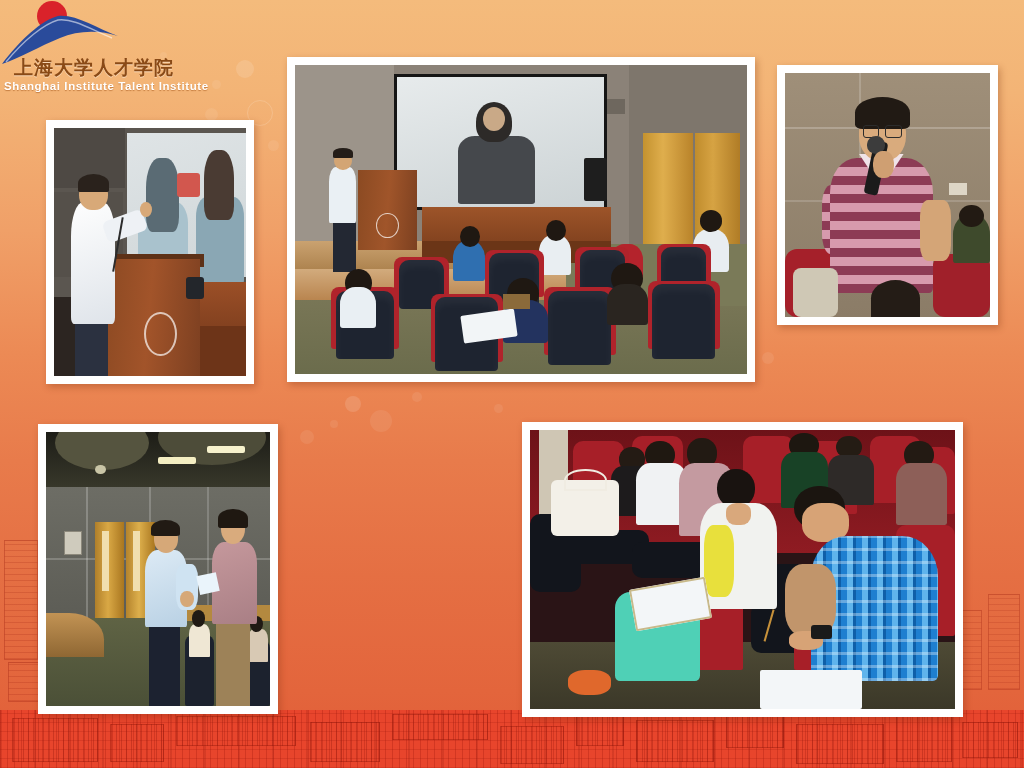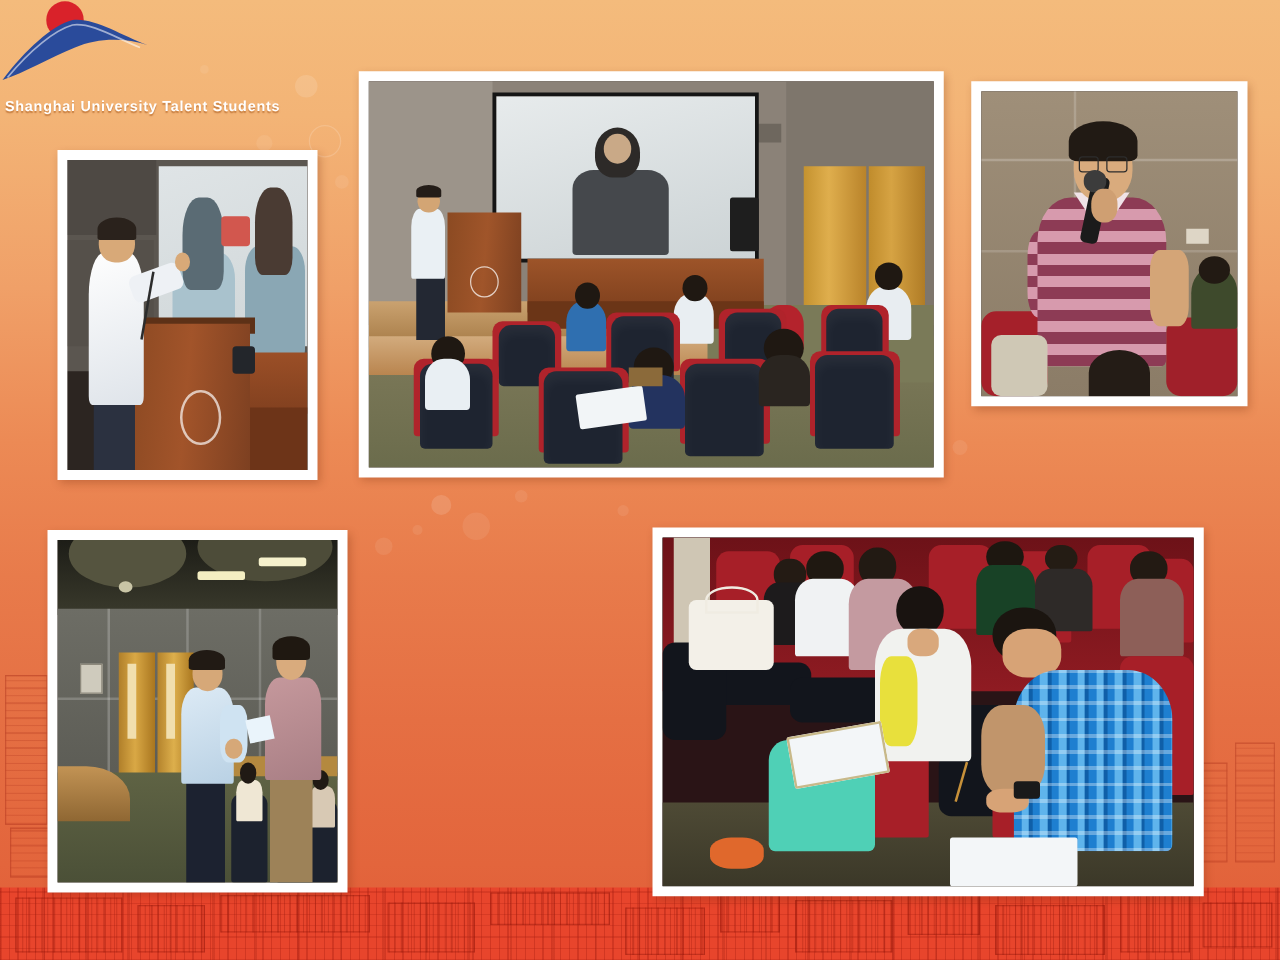--- a/index.html
+++ b/index.html
@@ -409,21 +409,22 @@
       <i style="left:962px; top:12px; width:56px;  height:36px;"></i>
     </div>
   </div>
 
   <div class="logo">
     <svg class="logo-mark" viewBox="0 0 205 70" aria-hidden="true">
       <circle cx="52" cy="16" r="15" fill="#d9222a"></circle>
       <path d="M2 64 C 20 40, 42 20, 58 16 C 76 14, 96 28, 118 36 C 100 30, 78 30, 60 38 C 40 46, 20 58, 2 64 Z" fill="#2a4b9b"></path>
       <path d="M6 62 C 24 40, 44 24, 58 20 C 74 18, 92 30, 112 38" fill="none" stroke="#ffffff" stroke-width="1.4" opacity=".55"></path>
     </svg>
-    <div class="logo-en">Shanghai University Talent Students</div>
+    <div class="logo-cn">上海大学人才学院</div>
+    <div class="logo-en">Shanghai Institute Talent Institute</div>
   </div>
 
   <div class="photo p1">
     <div class="inner">
       <div class="bgwall"></div>
       <div class="panel1"></div>
       <div class="panel2"></div>
       <div class="screen"></div>
       <div class="scr-p1b"></div>
       <div class="scr-p1"></div>

